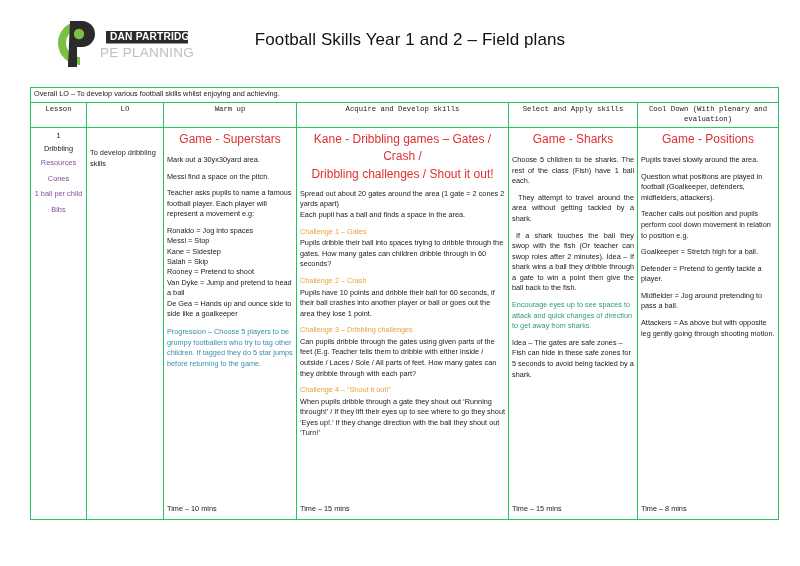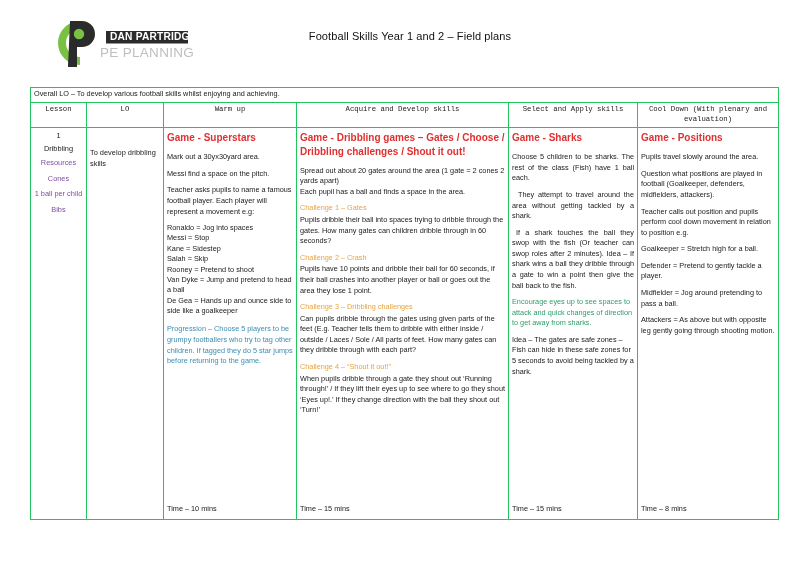--- a/index.html
+++ b/index.html
@@ -30,21 +30,21 @@
     left: 46px; top: 18px;
     width: 150px; height: 52px;
   }
   .logo-left svg { display:block; }
 
   .doc-title {
     position: absolute;
     left: 200px; top: 30px;
     width: 420px;
     text-align: center;
-    font-size: 11px;
+    font-size: 17px;
     font-weight: 400;
     color: #111;
     letter-spacing: 0.1px;
   }
 
   .logo-right {
     position: absolute;
     right: 24px; top: 12px;
     width: 104px; height: 66px;
   }
@@ -90,22 +90,23 @@
   .c3 { width: 133px; }
   .c4 { width: 212px; }
   .c5 { width: 129px; }
   .c6 { width: 141px; }
 
   
   .cell-body { position: relative; min-height: 386px; }
 
   .game-title {
     color: #E03030;
-    font-weight: bold;
-    font-size: 10px;
+    font-weight: normal;
+    text-align: center;
+    font-size: 12px;
     line-height: 1.45;
     margin: 2px 0 7px 0;
   }
 
   p.b { margin: 0 0 6px 0; }
   p.tight { margin: 0; }
 
   .challenge {
     color: #E8A33D;
     margin: 0 0 1px 0;
@@ -216,21 +217,21 @@
               <p class="tight">De Gea = Hands up and ounce side to side like a goalkeeper</p>
             </div>
             <p class="b progression" style="margin-top:8px">Progression – Choose 5 players to be grumpy footballers who try to tag other children. If tagged they do 5 star jumps before returning to the game.</p>
             <div class="time">Time – 10 mins</div>
           </div>
         </td>
 
         <td>
           <div class="cell-body">
             <div class="game-title" style="margin-bottom:6px">
-              <div>Game - Dribbling games – Gates / Choose /</div>
+              <div>Kane - Dribbling games – Gates / Crash /</div>
               <div>Dribbling challenges / Shout it out!</div>
             </div>
             <p class="tight">Spread out about 20 gates around the area (1 gate = 2 cones 2 yards apart)</p>
             <p class="b">Each pupil has a ball and finds a space in the area.</p>
 
             <p class="challenge">Challenge 1 – Gates</p>
             <p class="b">Pupils dribble their ball into spaces trying to dribble through the gates. How many gates can children dribble through in 60 seconds?</p>
 
             <p class="challenge">Challenge 2 – Crash</p>
             <p class="b">Pupils have 10 points and dribble their ball for 60 seconds, if their ball crashes into another player or ball or goes out the area they lose 1 point.</p>

